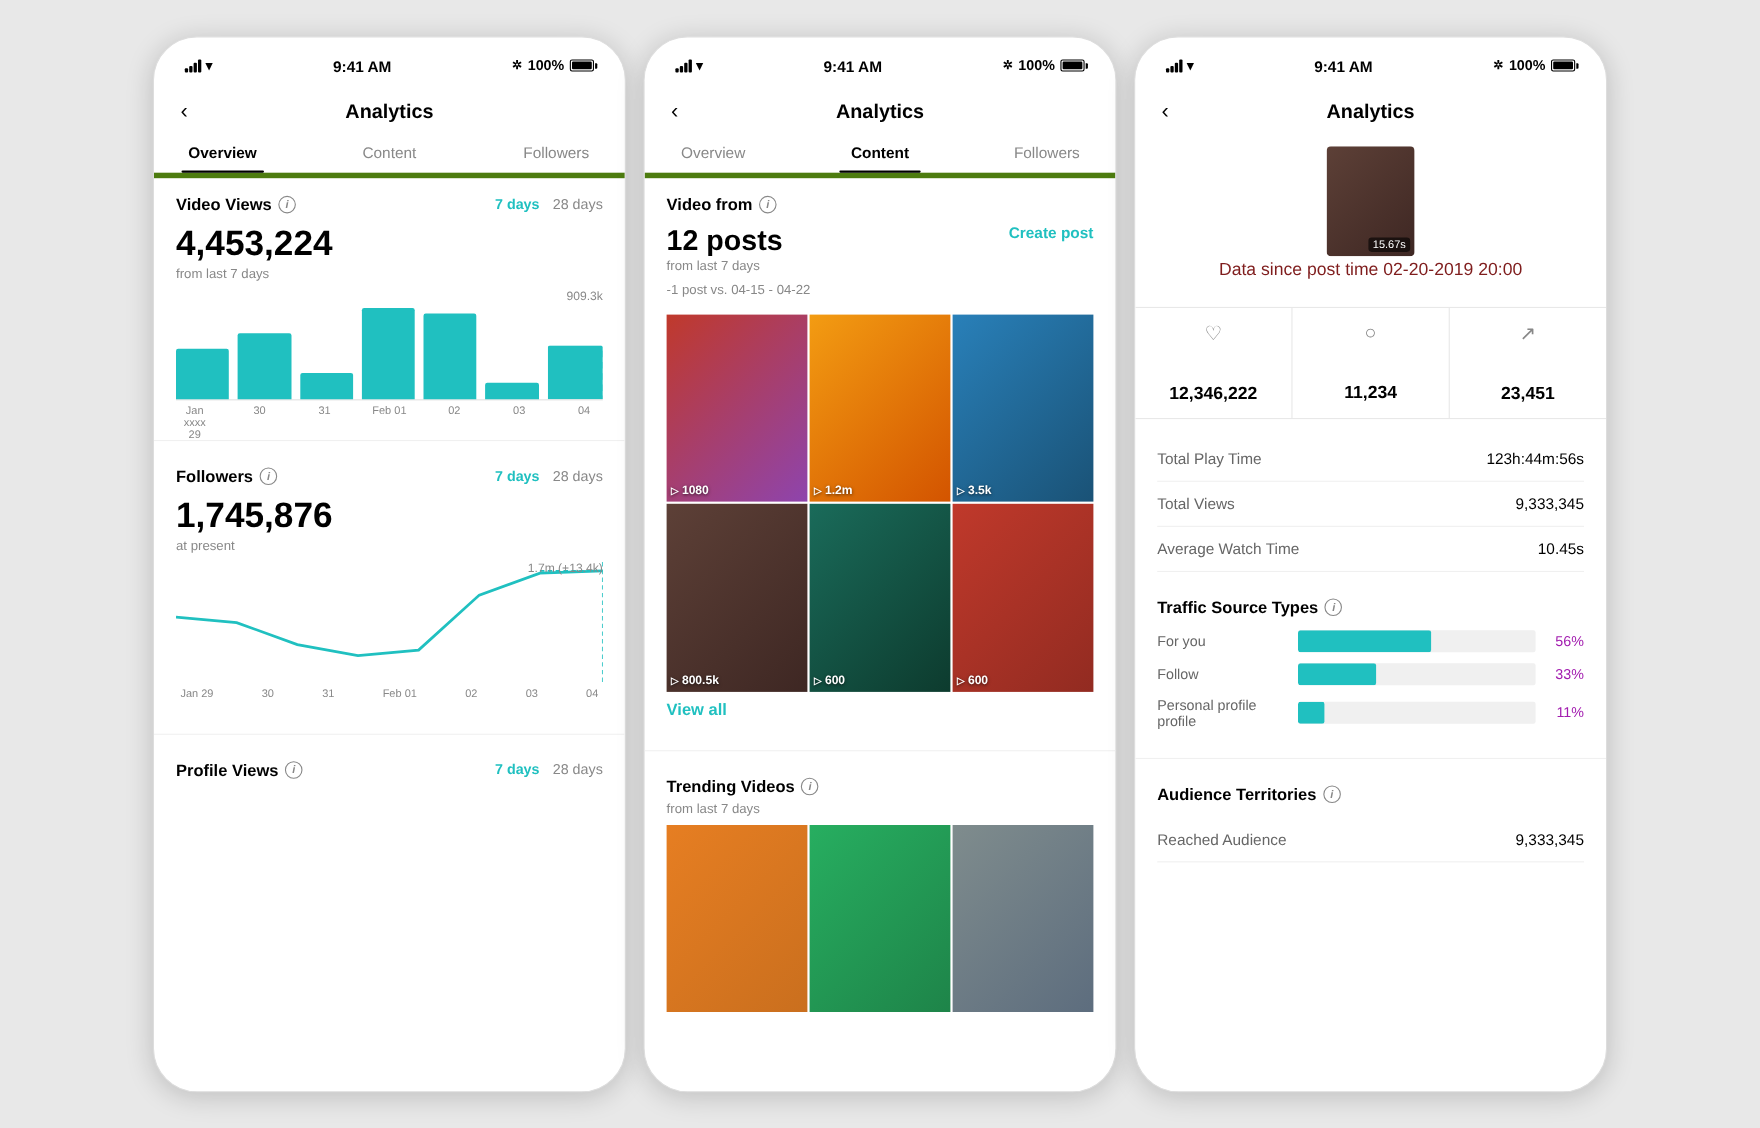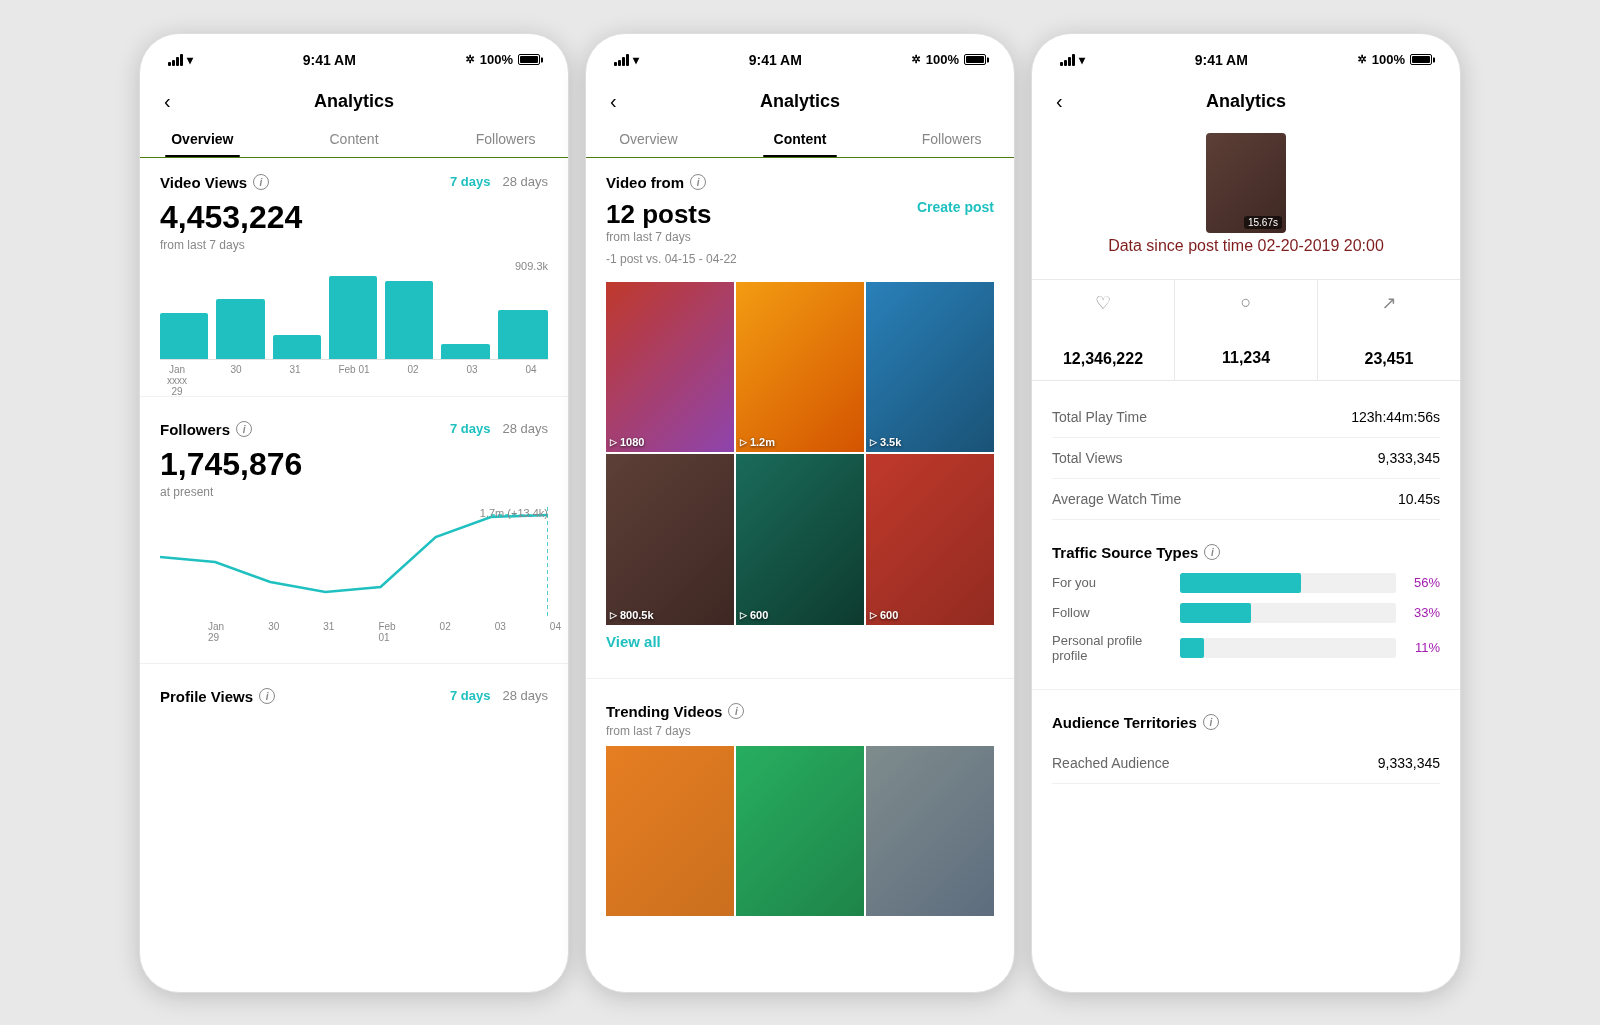--- a/index.html
+++ b/index.html
@@ -70,21 +70,21 @@
     .header-title {
       position: absolute;
       left: 50%;
       transform: translateX(-50%);
       font-size: 18px;
       font-weight: 700;
     }
     
     .tabs {
       display: flex;
-      border-bottom: 1px solid #4d7c0f;
+      border-bottom: 5px solid #4d7c0f;
       flex-shrink: 0;
       gap: 27px;
     }
     .tab {
       flex: 1;
       text-align: center;
       padding: 10px 0;
       font-size: 14px;
       color: #888;
       cursor: pointer;
@@ -195,21 +195,20 @@
       height: 110px;
     }
     .line-chart-labels {
       display: flex;
       justify-content: space-between;
       padding: 0 4px;
     }
     .line-chart-label {
       font-size: 10px;
       color: #888;
-      margin-left: 44px;
     }
     .divider { height: 1px; background: #f0f0f0; margin: 8px 0; }
     
     .video-grid {
       display: grid;
       grid-template-columns: 1fr 1fr 1fr;
       gap: 2px;
       margin: 8px 0;
     }
     .video-thumb {

